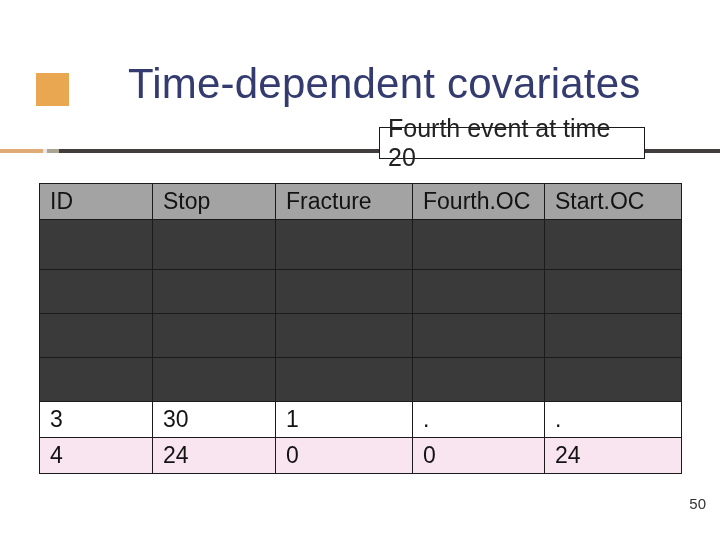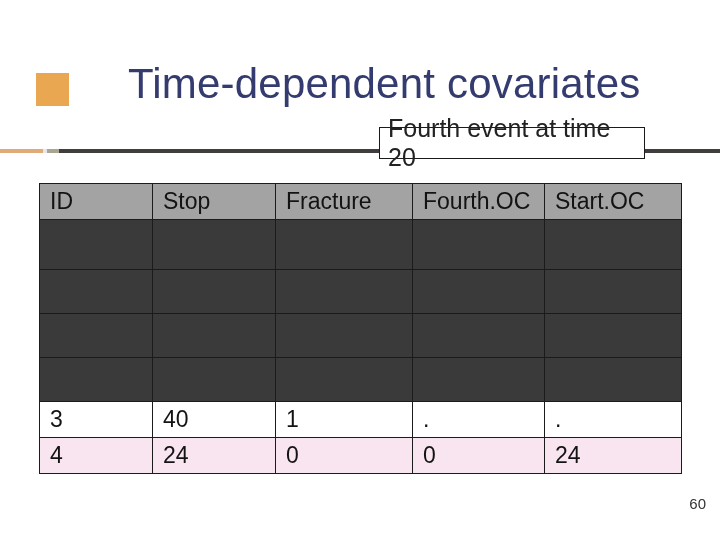--- a/index.html
+++ b/index.html
@@ -191,29 +191,29 @@
       </tr>
       <tr class="masked">
         <td></td>
           <td></td>
           <td></td>
           <td></td>
           <td></td>
       </tr>
       <tr class="vis">
         <td>3</td>
-        <td>40</td>
+        <td>30</td>
         <td>1</td>
         <td>.</td>
         <td>.</td>
       </tr>
       <tr class="highlight">
         <td>4</td>
         <td>24</td>
         <td>0</td>
         <td>0</td>
         <td>24</td>
       </tr>
     </tbody>
   </table>
 </div>
 
-<div class="page-number">60</div>
+<div class="page-number">50</div>
 
 </body></html>

